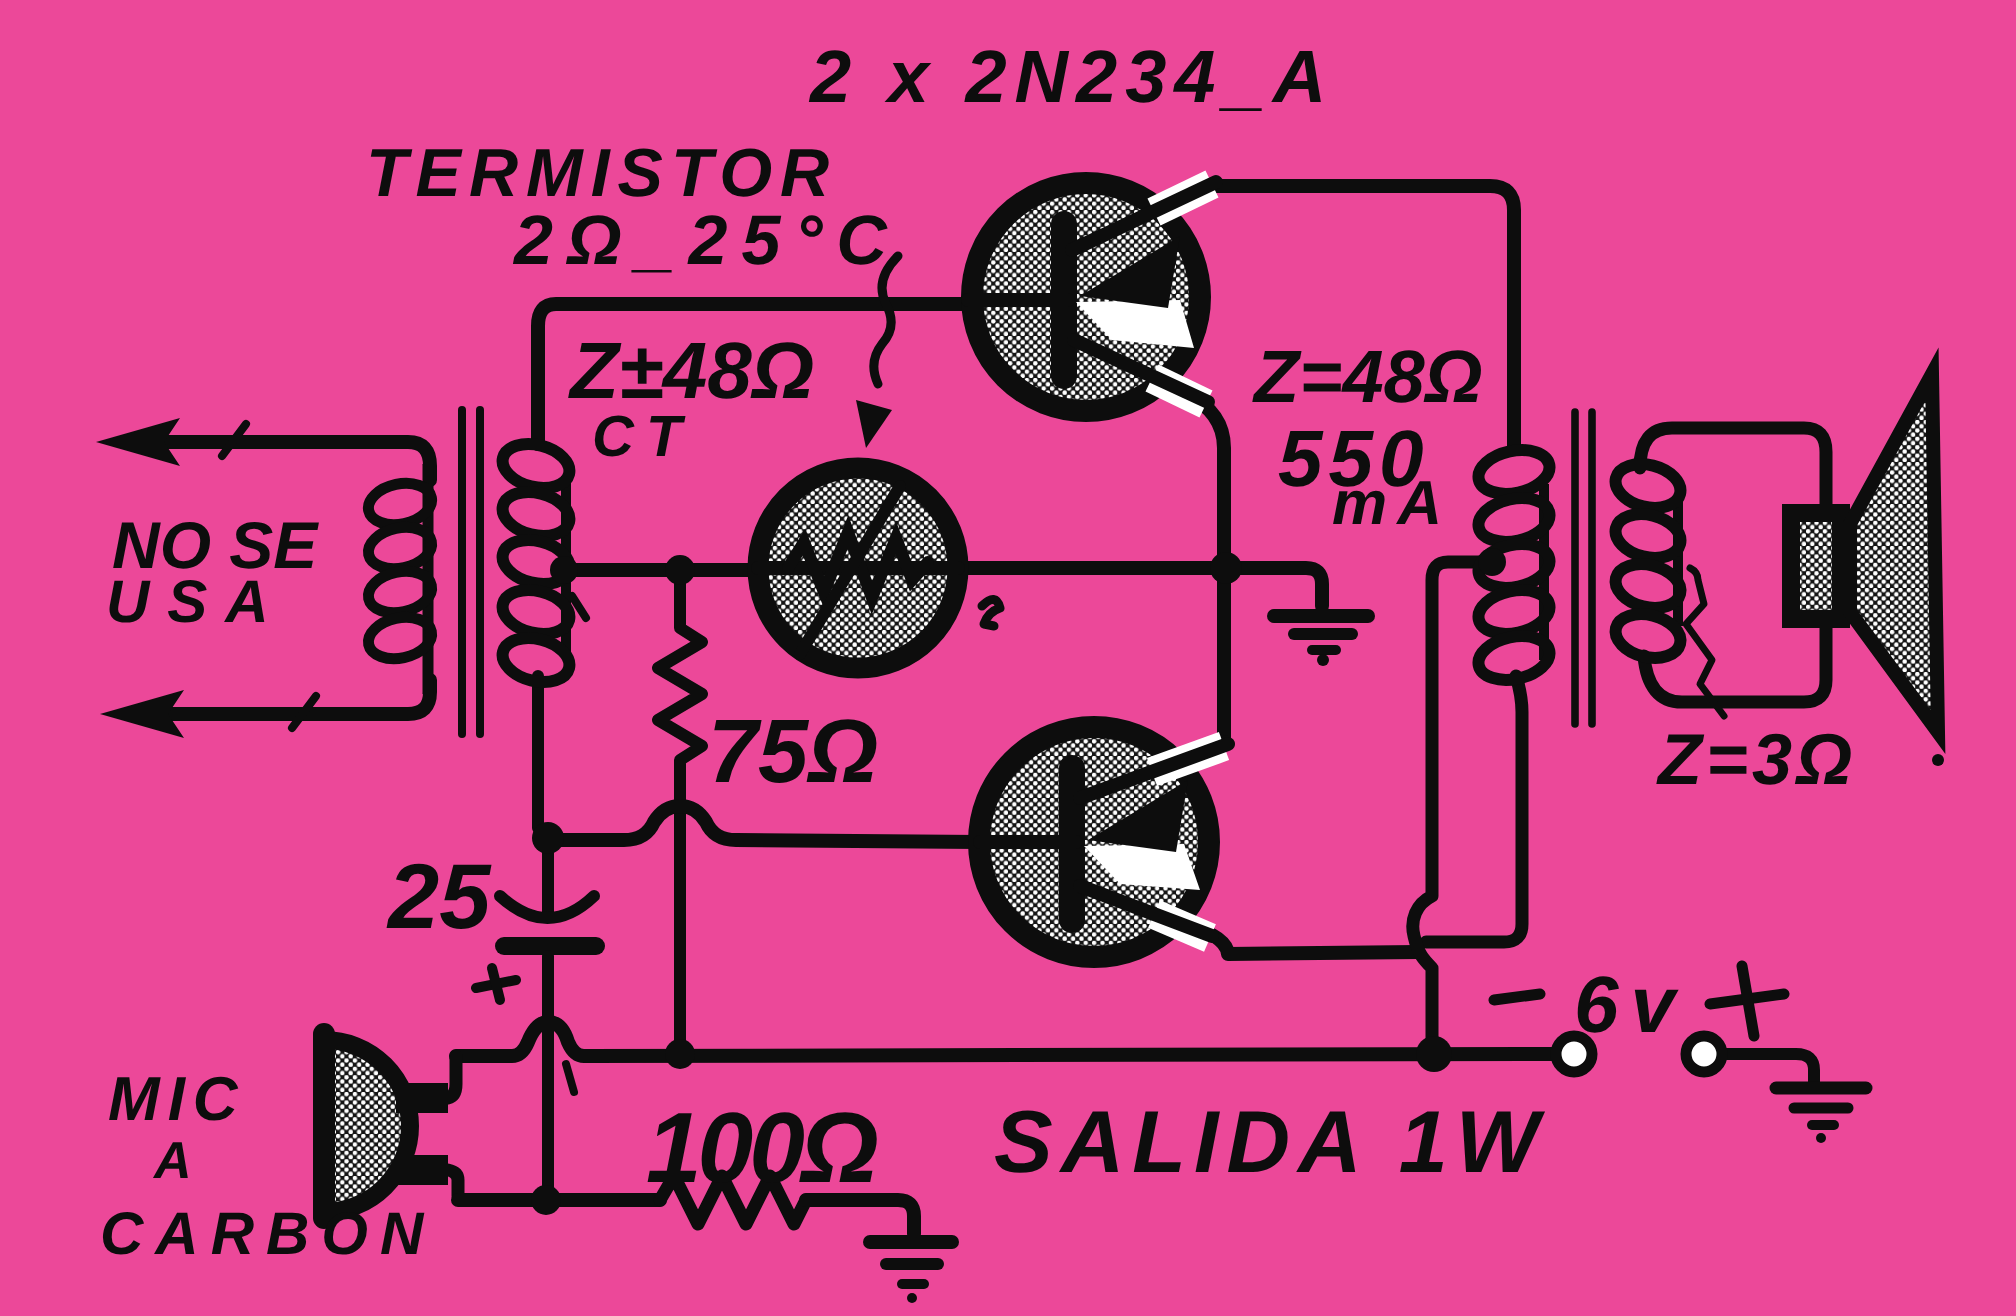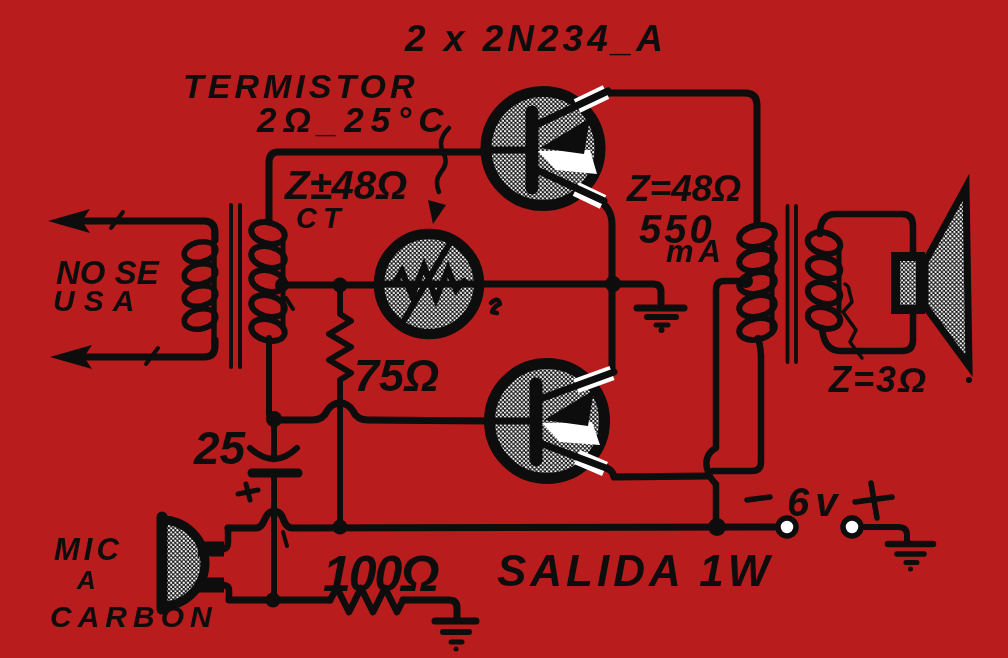--- a/index.html
+++ b/index.html
@@ -1,16 +1,16 @@
 <!DOCTYPE html>
 <html><head>
 <meta charset="utf-8">
 <style>
   html,body{margin:0;padding:0;background:#fff;}
-  .wrap{width:1008px;height:658px;position:relative;background:#b91c1c;overflow:hidden;}
+  .wrap{width:1008px;height:658px;position:relative;background:#ec4899;overflow:hidden;}
   text{font-family:"Liberation Sans",sans-serif;font-weight:bold;font-style:italic;fill:#0d0d0d;}
 </style>
 </head>
 <body>
 <div class="wrap">
 <svg width="1008" height="658" viewBox="0 0 1008 658">
 <defs>
 <pattern id="ht" width="4.2" height="4.2" patternUnits="userSpaceOnUse">
   <rect width="4.2" height="4.2" fill="#151515"></rect>
   <circle cx="1.05" cy="1.05" r="1.12" fill="#fff"></circle>

